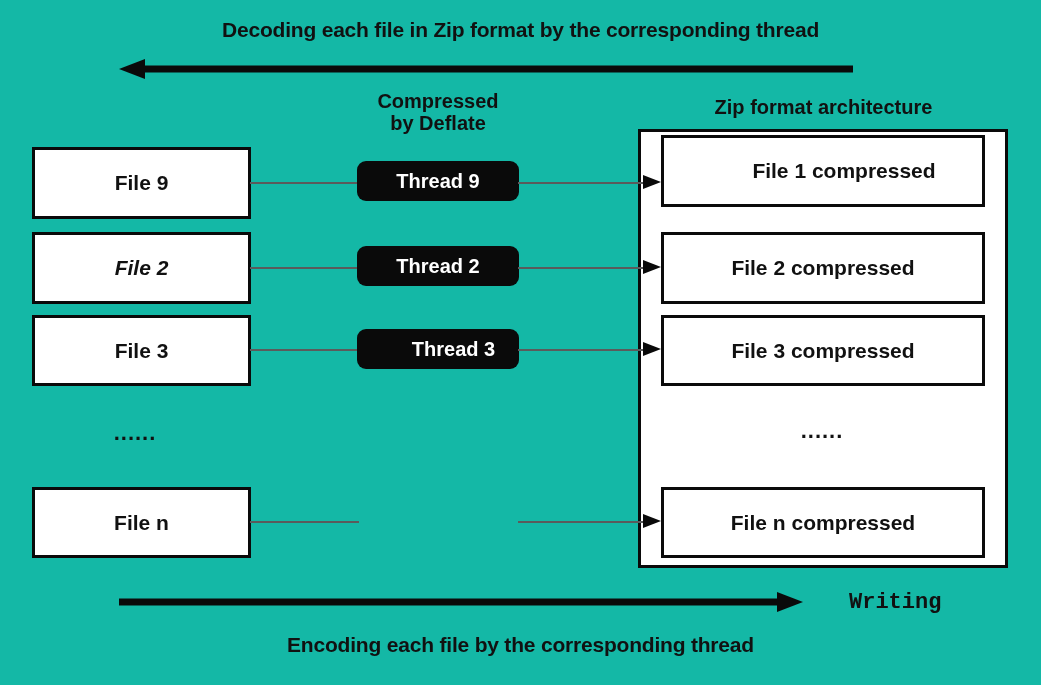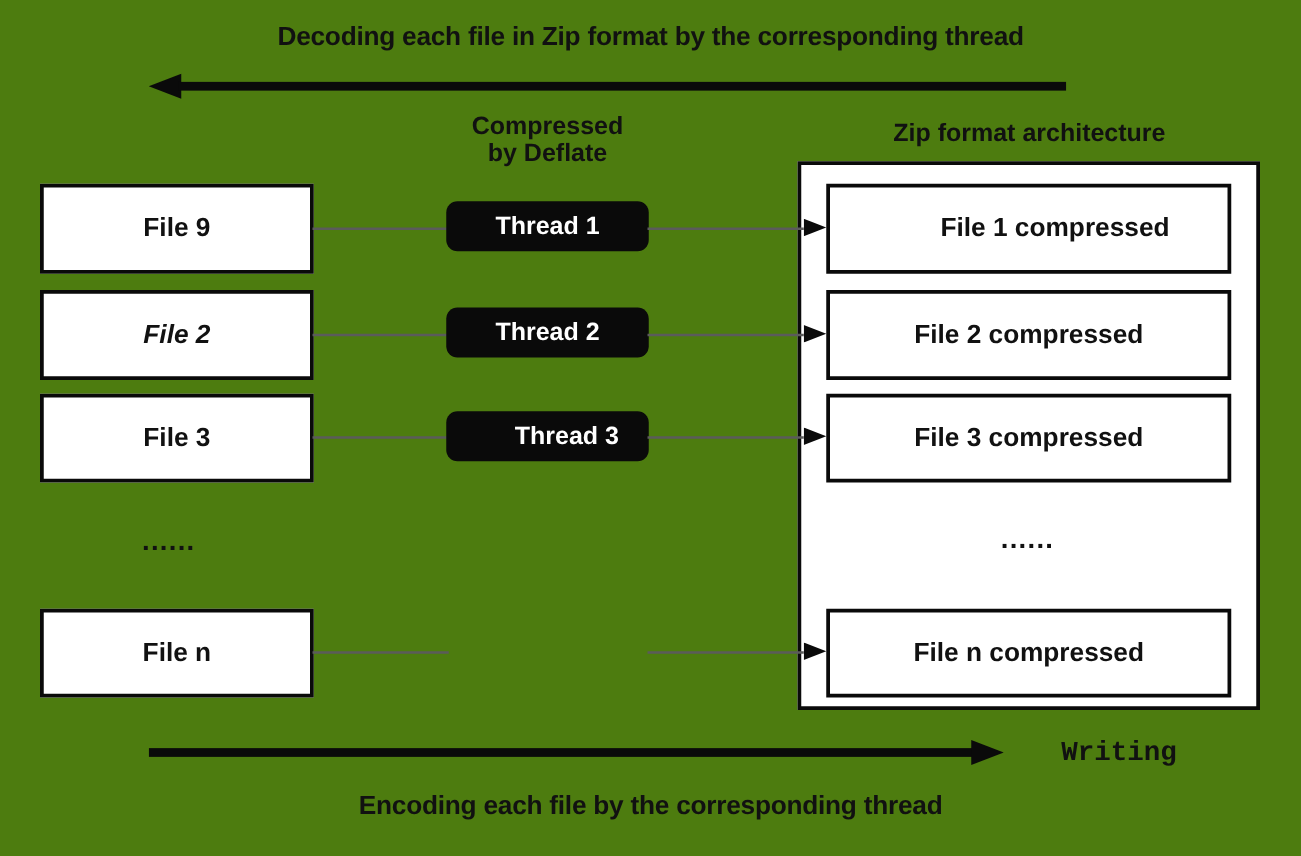--- a/index.html
+++ b/index.html
@@ -11,21 +11,21 @@
     width: 1041px;
     height: 685px;
     font-family: "Liberation Sans", sans-serif;
     color: #0d0d0d;
     overflow: hidden;
   }
   #stage {
     position: relative;
     width: 1041px;
     height: 685px;
-    background: #4d7c0f;
+    background: #14b8a6;
   }
 
   .abs { position: absolute; }
 
   
   .caption {
     font-weight: bold;
     font-size: 21px;
     letter-spacing: -0.2px;
     color: #111111;
@@ -153,29 +153,29 @@
 
   <div class="abs col-label" id="zip-arch-label" style="left:639px; top:96px; width:369px;">Zip format architecture</div>
 
   <div class="abs" id="zip-container" style="left:638px; top:129px; width:370px; height:439px;"></div>
 
   <div class="abs file-box" style="left:32px; top:147px; width:219px; height:72px;">
     <span class="label">File 9</span>
   </div>
   <div class="abs connector" style="left:250px; top:182px; width:109px;"></div>
   <div class="abs thread-pill" style="left:357px; top:161px; width:162px; height:40px;">
-    <span class="label">Thread 1</span>
+    <span class="label">Thread 9</span>
   </div>
   <div class="abs connector" style="left:518px; top:182px; width:125px;"></div>
   <div class="abs arrowhead" style="left:643px; top:175px;">
     <svg width="18" height="14" viewBox="0 0 18 14">
         <polygon points="0,0 18,7 0,14" fill="#0a0a0a"></polygon>
       </svg>
   </div>
-  <div class="abs zipbox" style="left:661px; top:147px; width:324px; height:72px;padding-left:42px;">
+  <div class="abs zipbox" style="left:661px; top:135px; width:324px; height:72px;padding-left:42px;">
     <span class="label">File 1 compressed</span>
   </div>
 
   <div class="abs file-box" style="left:32px; top:232px; width:219px; height:72px;font-style:italic;">
     <span class="label">File 2</span>
   </div>
   <div class="abs connector" style="left:250px; top:267px; width:109px;"></div>
   <div class="abs thread-pill" style="left:357px; top:246px; width:162px; height:40px;">
     <span class="label">Thread 2</span>
   </div>

